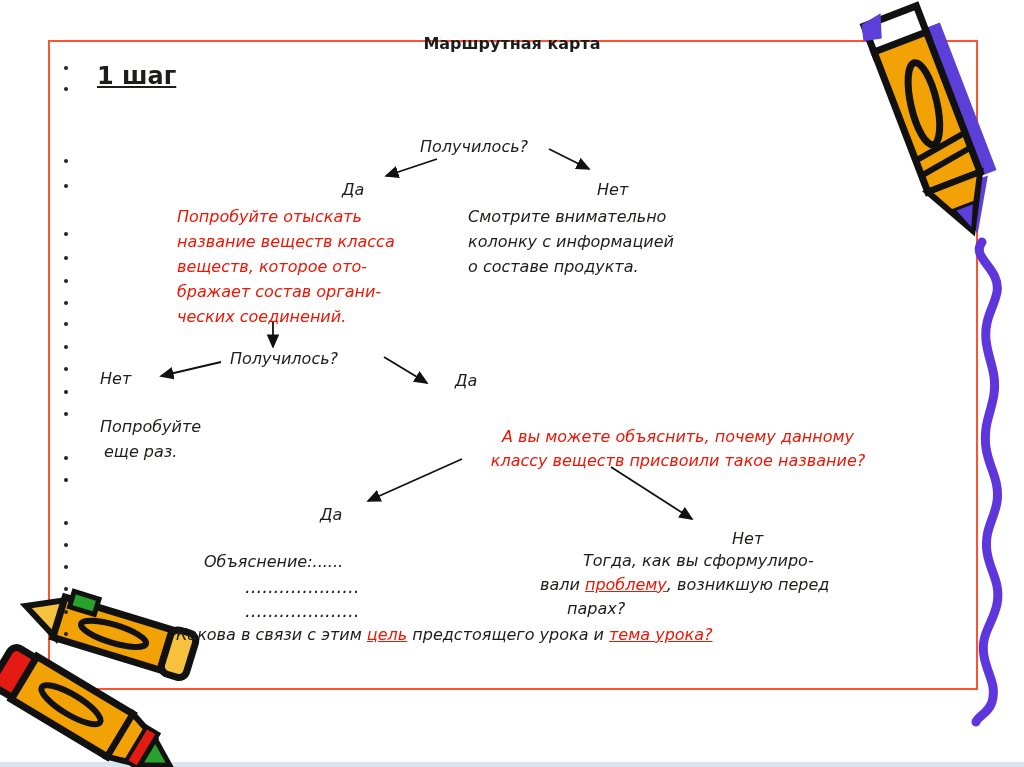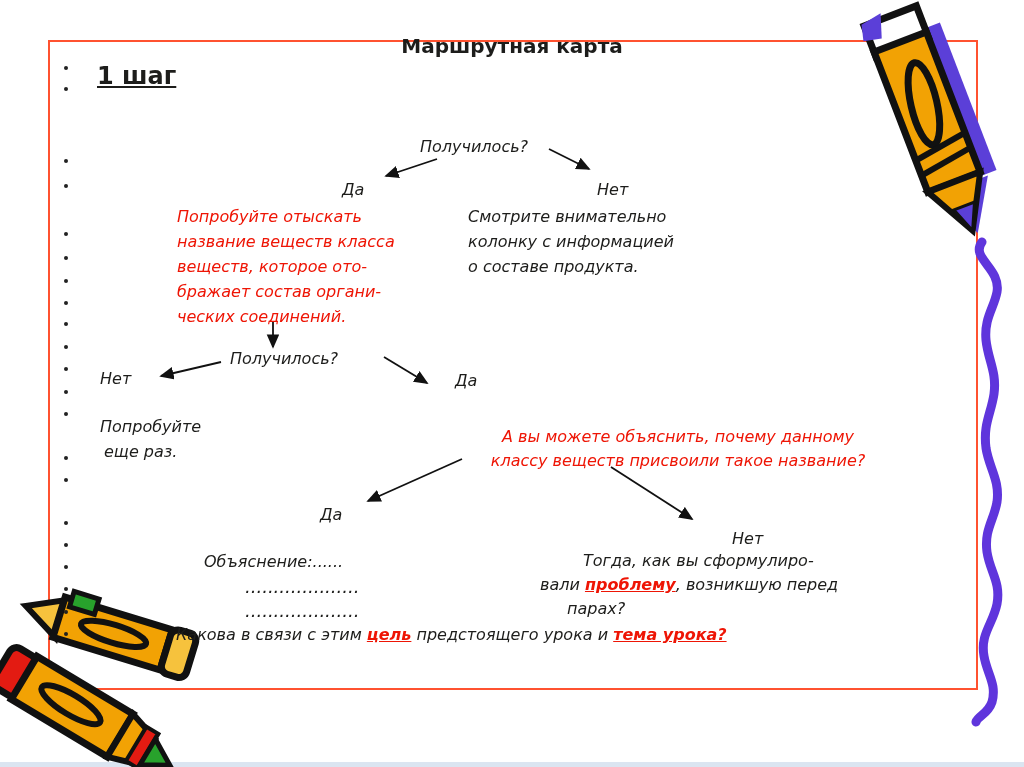--- a/index.html
+++ b/index.html
@@ -8,27 +8,27 @@
   .frame{position:absolute;left:48px;top:40px;width:926px;height:646px;
          border:2px solid #ff5230;z-index:0;}
   .deco{position:absolute;left:0;top:0;width:1024px;height:767px;z-index:1;pointer-events:none;}
   .arrows{position:absolute;left:0;top:0;width:1024px;height:767px;z-index:2;pointer-events:none;}
   .t{position:absolute;white-space:nowrap;font-size:16px;font-style:italic;color:#1d1d1b;z-index:3;line-height:1.2;}
   .plain{font-style:normal;}
   .red{color:#ee1505;}
   .bold{font-weight:700;}
   .und{text-decoration:underline;}
   .title{position:absolute;left:362px;top:34px;width:300px;text-align:center;
-         font-size:20px;font-weight:700;z-index:3;}
+         font-size:16px;font-weight:700;z-index:3;}
   .para{position:absolute;left:97px;top:92px;width:830px;font-size:19px;line-height:22px;
         white-space:normal;z-index:3;}
   .bul{position:absolute;left:64px;width:4px;height:4px;border-radius:50%;background:#222;z-index:3;}
   .block{line-height:25px;}
   .center{text-align:center;white-space:normal;margin-top:11px;}
-  .emword{color:#ee1505;font-weight:700;text-decoration:underline;}
+  .emword{color:#ee1505;font-weight:400;text-decoration:underline;}
   .bottom-strip{position:absolute;left:0;bottom:0;width:1024px;height:5px;background:#dbe5f1;z-index:0;}
 </style>
 </head>
 <body>
 
 <div class="slide">
 
   <div class="frame"></div>
   <div class="bottom-strip"></div>
 

